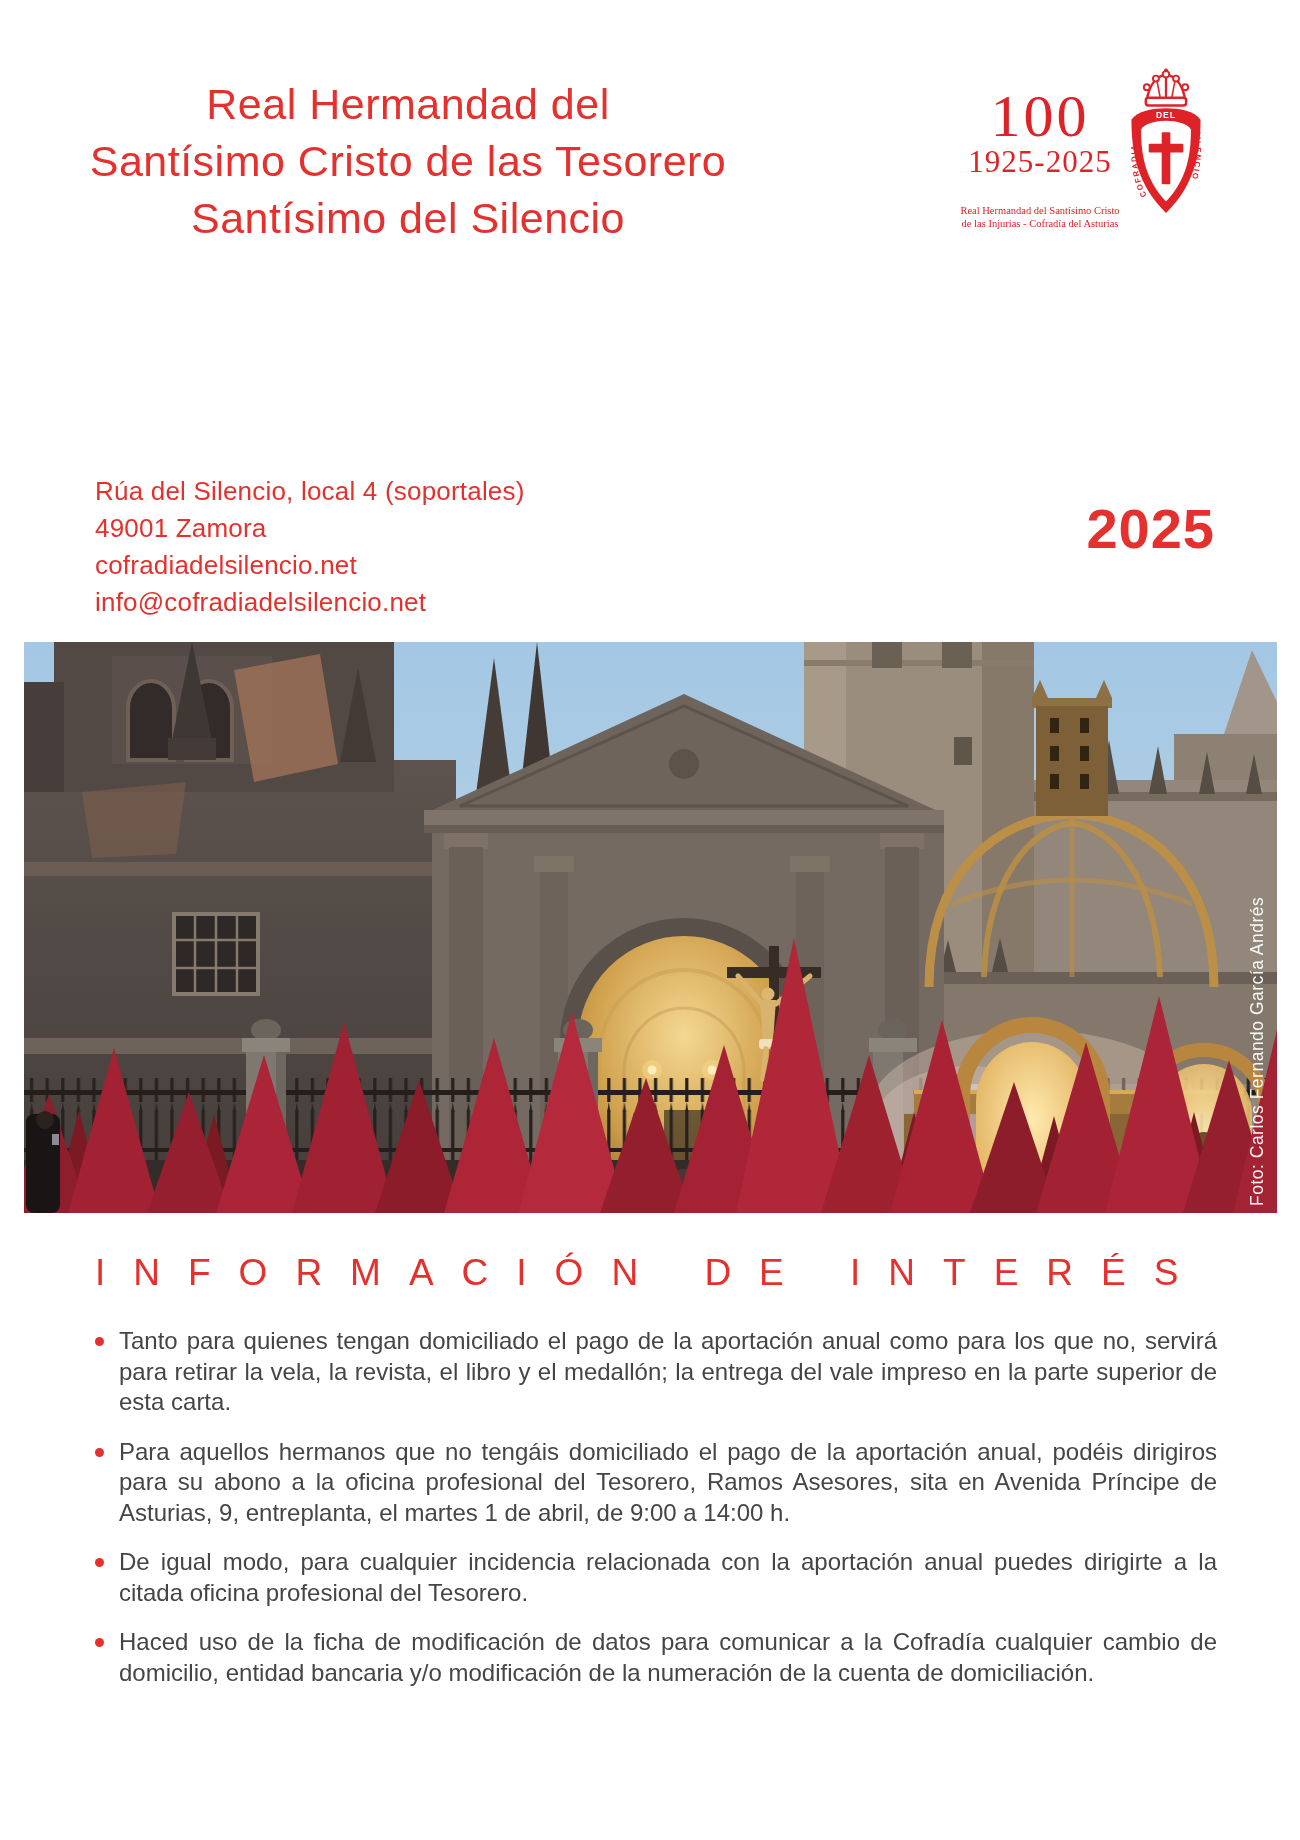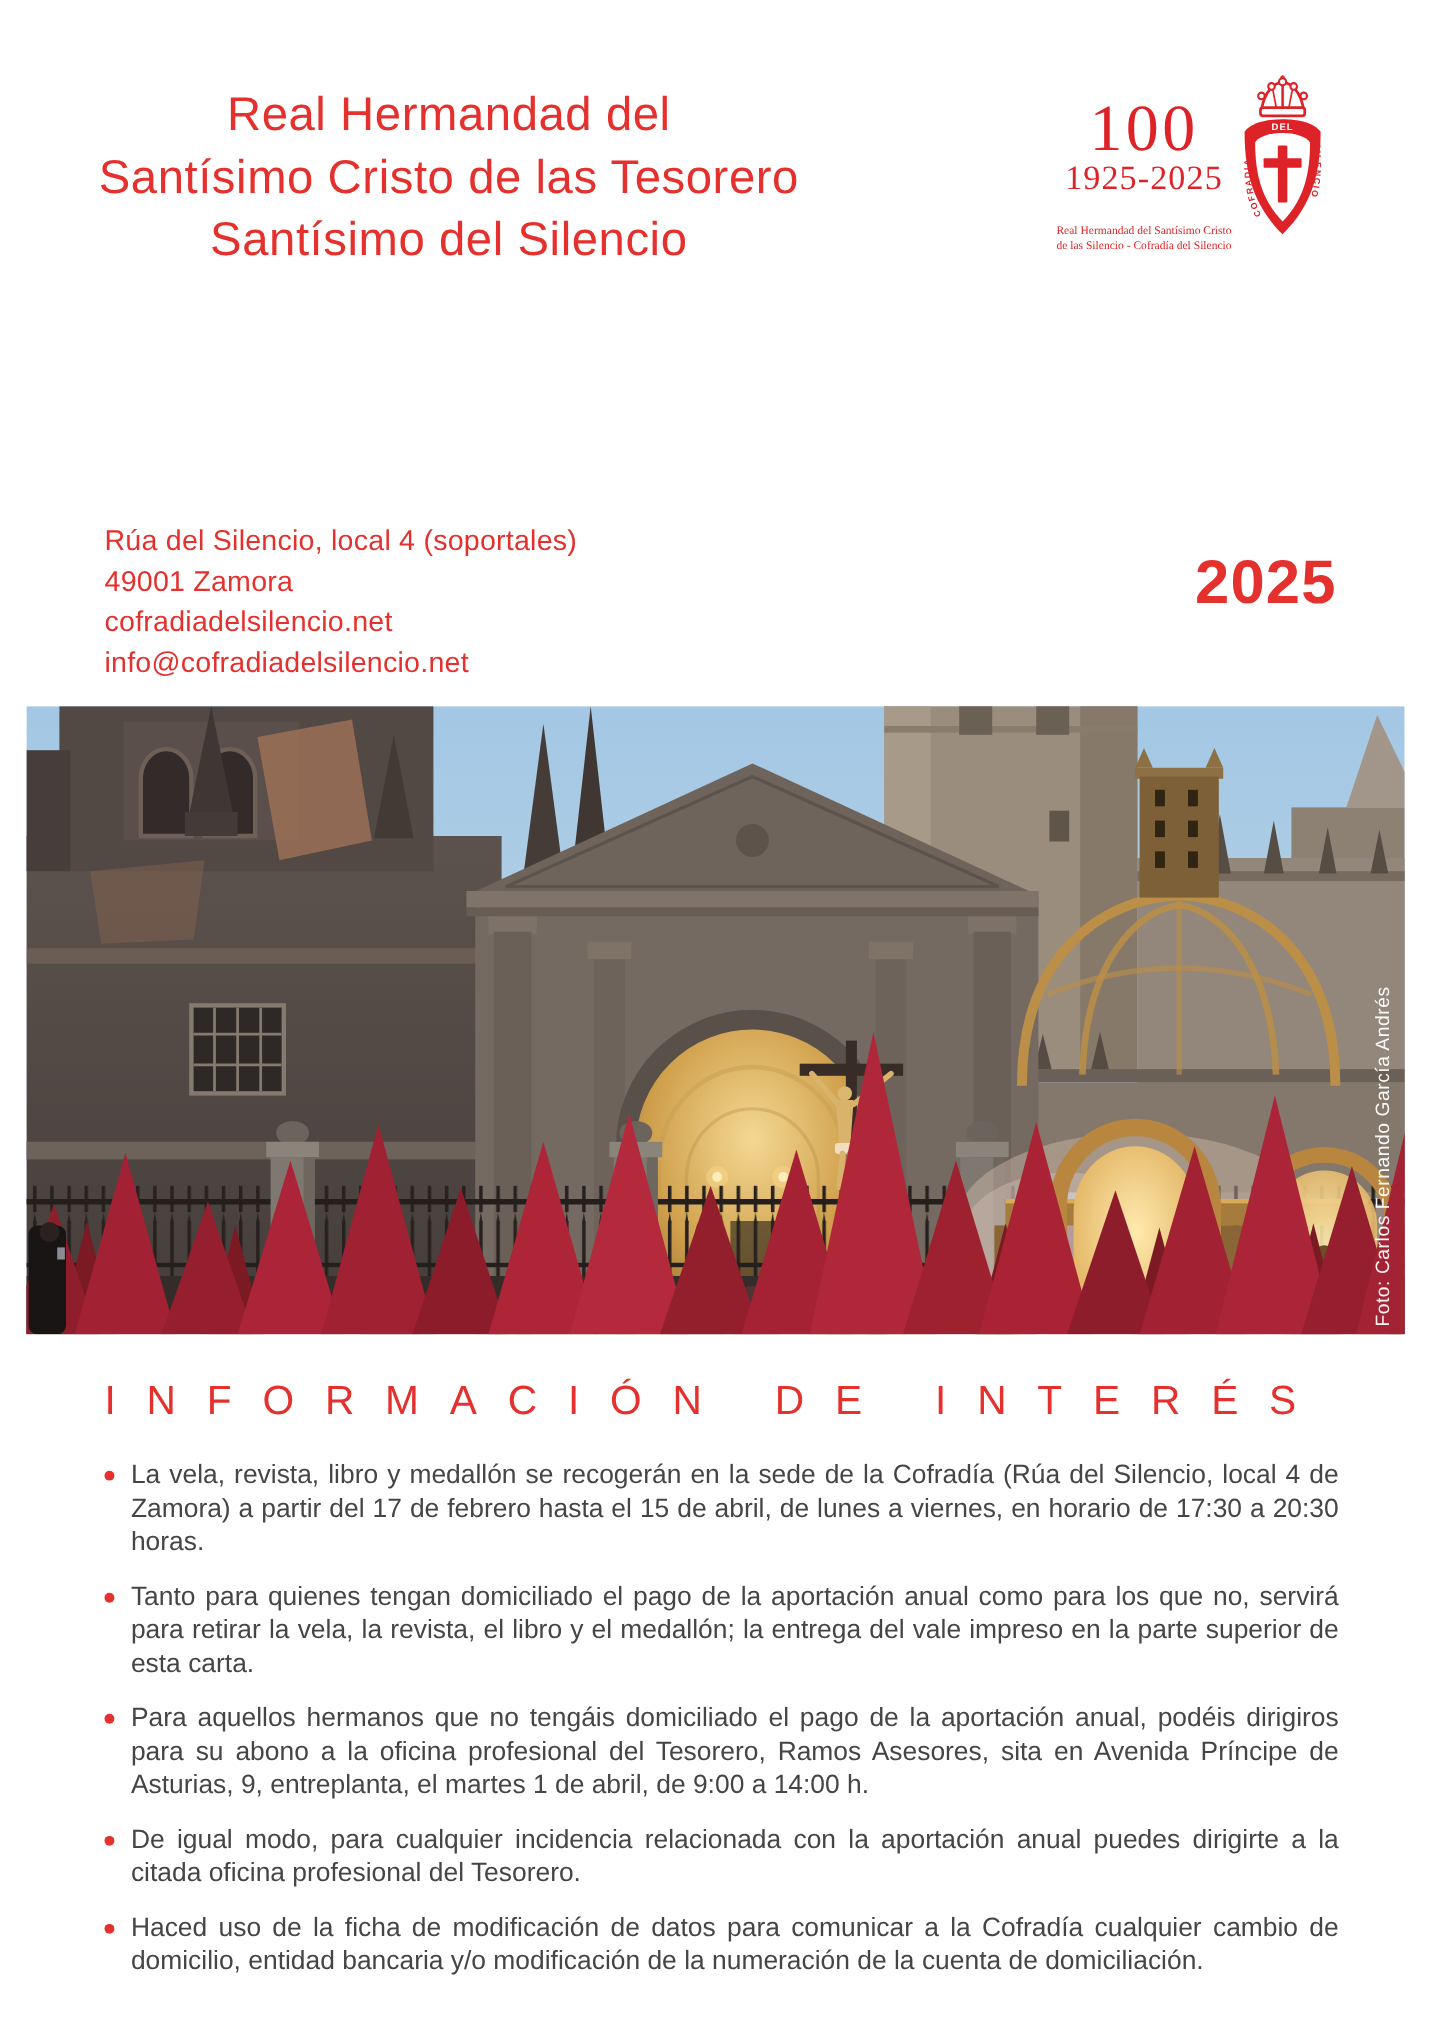--- a/index.html
+++ b/index.html
@@ -69,21 +69,21 @@
     <div>Real Hermandad del</div>
     <div>Santísimo Cristo de las Tesorero</div>
     <div>Santísimo del Silencio</div>
   </div>
 
   <div class="centenary">
     <div class="num">100</div>
     <div class="years">1925-2025</div>
     <div class="sub">
       <div>Real Hermandad del Santísimo Cristo</div>
-      <div>de las Silencio - Cofradía del Silencio</div>
+      <div>de las Injurias - Cofradía del Asturias</div>
     </div>
   </div>
 
   <div class="crest">
     <svg viewBox="0 0 100 165">
       <defs>
         <path id="leftArc" d="M30,133 C20,114 18,94 20,65"></path>
         <path id="rightArc" d="M80,65 C82,94 80,114 70,133"></path>
       </defs>
 
@@ -383,21 +383,20 @@
         <rect x="28" y="492" width="7" height="11" fill="#8a8a92"></rect>
       </g>
 
       <text class="cap-text" transform="translate(1239,564) rotate(-90)" font-size="17.5" letter-spacing="0.5" fill="var(--caption)" opacity="0.95">Foto: Carlos Fernando García Andrés</text>
     </svg>
   </div>
 
   <div class="info">
     <h2>INFORMACIÓN DE INTERÉS</h2>
     <ul>
-      <li>La vela, revista, libro y medallón se recogerán en la sede de la Cofradía (Rúa del Silencio, local 4 de Zamora) a partir del 17 de febrero hasta el 15 de abril, de lunes a viernes, en horario de 17:30 a 20:30 horas.</li>
       <li>Tanto para quienes tengan domiciliado el pago de la aportación anual como para los que no, servirá para retirar la vela, la revista, el libro y el medallón; la entrega del vale impreso en la parte superior de esta carta.</li>
       <li>Para aquellos hermanos que no tengáis domiciliado el pago de la aportación anual, podéis dirigiros para su abono a la oficina profesional del Tesorero, Ramos Asesores, sita en Avenida Príncipe de Asturias, 9, entreplanta, el martes 1 de abril, de 9:00 a 14:00 h.</li>
       <li>De igual modo, para cualquier incidencia relacionada con la aportación anual puedes dirigirte a la citada oficina profesional del Tesorero.</li>
       <li>Haced uso de la ficha de modificación de datos para comunicar a la Cofradía cualquier cambio de domicilio, entidad bancaria y/o modificación de la numeración de la cuenta de domiciliación.</li>
     </ul>
   </div>
 
 </div>
 
 </body></html>

